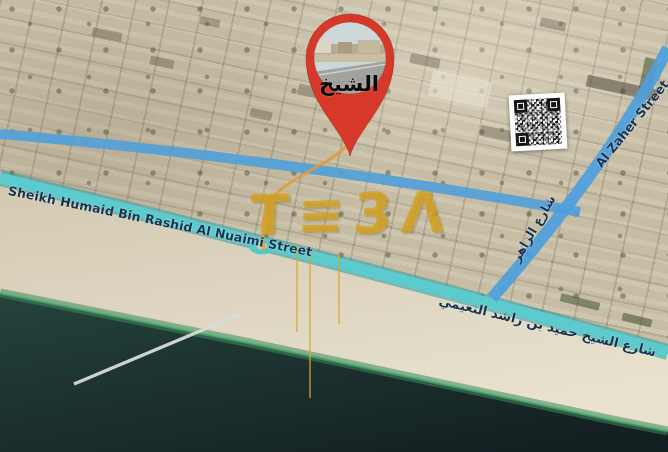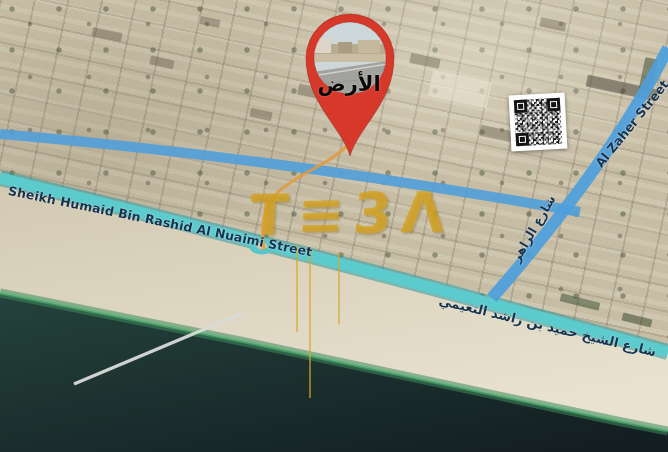--- a/index.html
+++ b/index.html
@@ -147,15 +147,15 @@
         <rect x="60" y="34" width="22" height="13" fill="#c4b89e"></rect>
         <rect x="40" y="36" width="14" height="11" fill="#a99c82"></rect>
         <rect x="14" y="48" width="76" height="8" fill="#c9bda2"></rect>
         <polygon points="14,90 14,66 90,55 90,90" fill="#a2a29f"></polygon>
         <path d="M14,70 L90,58" stroke="#d2d2cc" stroke-width="1.5" fill="none"></path>
         <path d="M14,80 L90,70" stroke="#8f8f8c" stroke-width="1" fill="none" opacity="0.6"></path>
       </g>
       <circle cx="52" cy="52" r="36" fill="none" stroke="rgba(120,20,12,.25)" stroke-width="1"></circle>
     </svg>
   </div>
-  <div class="pin-label">الأرض</div>
+  <div class="pin-label">الشيخ</div>
 
 </div>
 
 </body></html>

